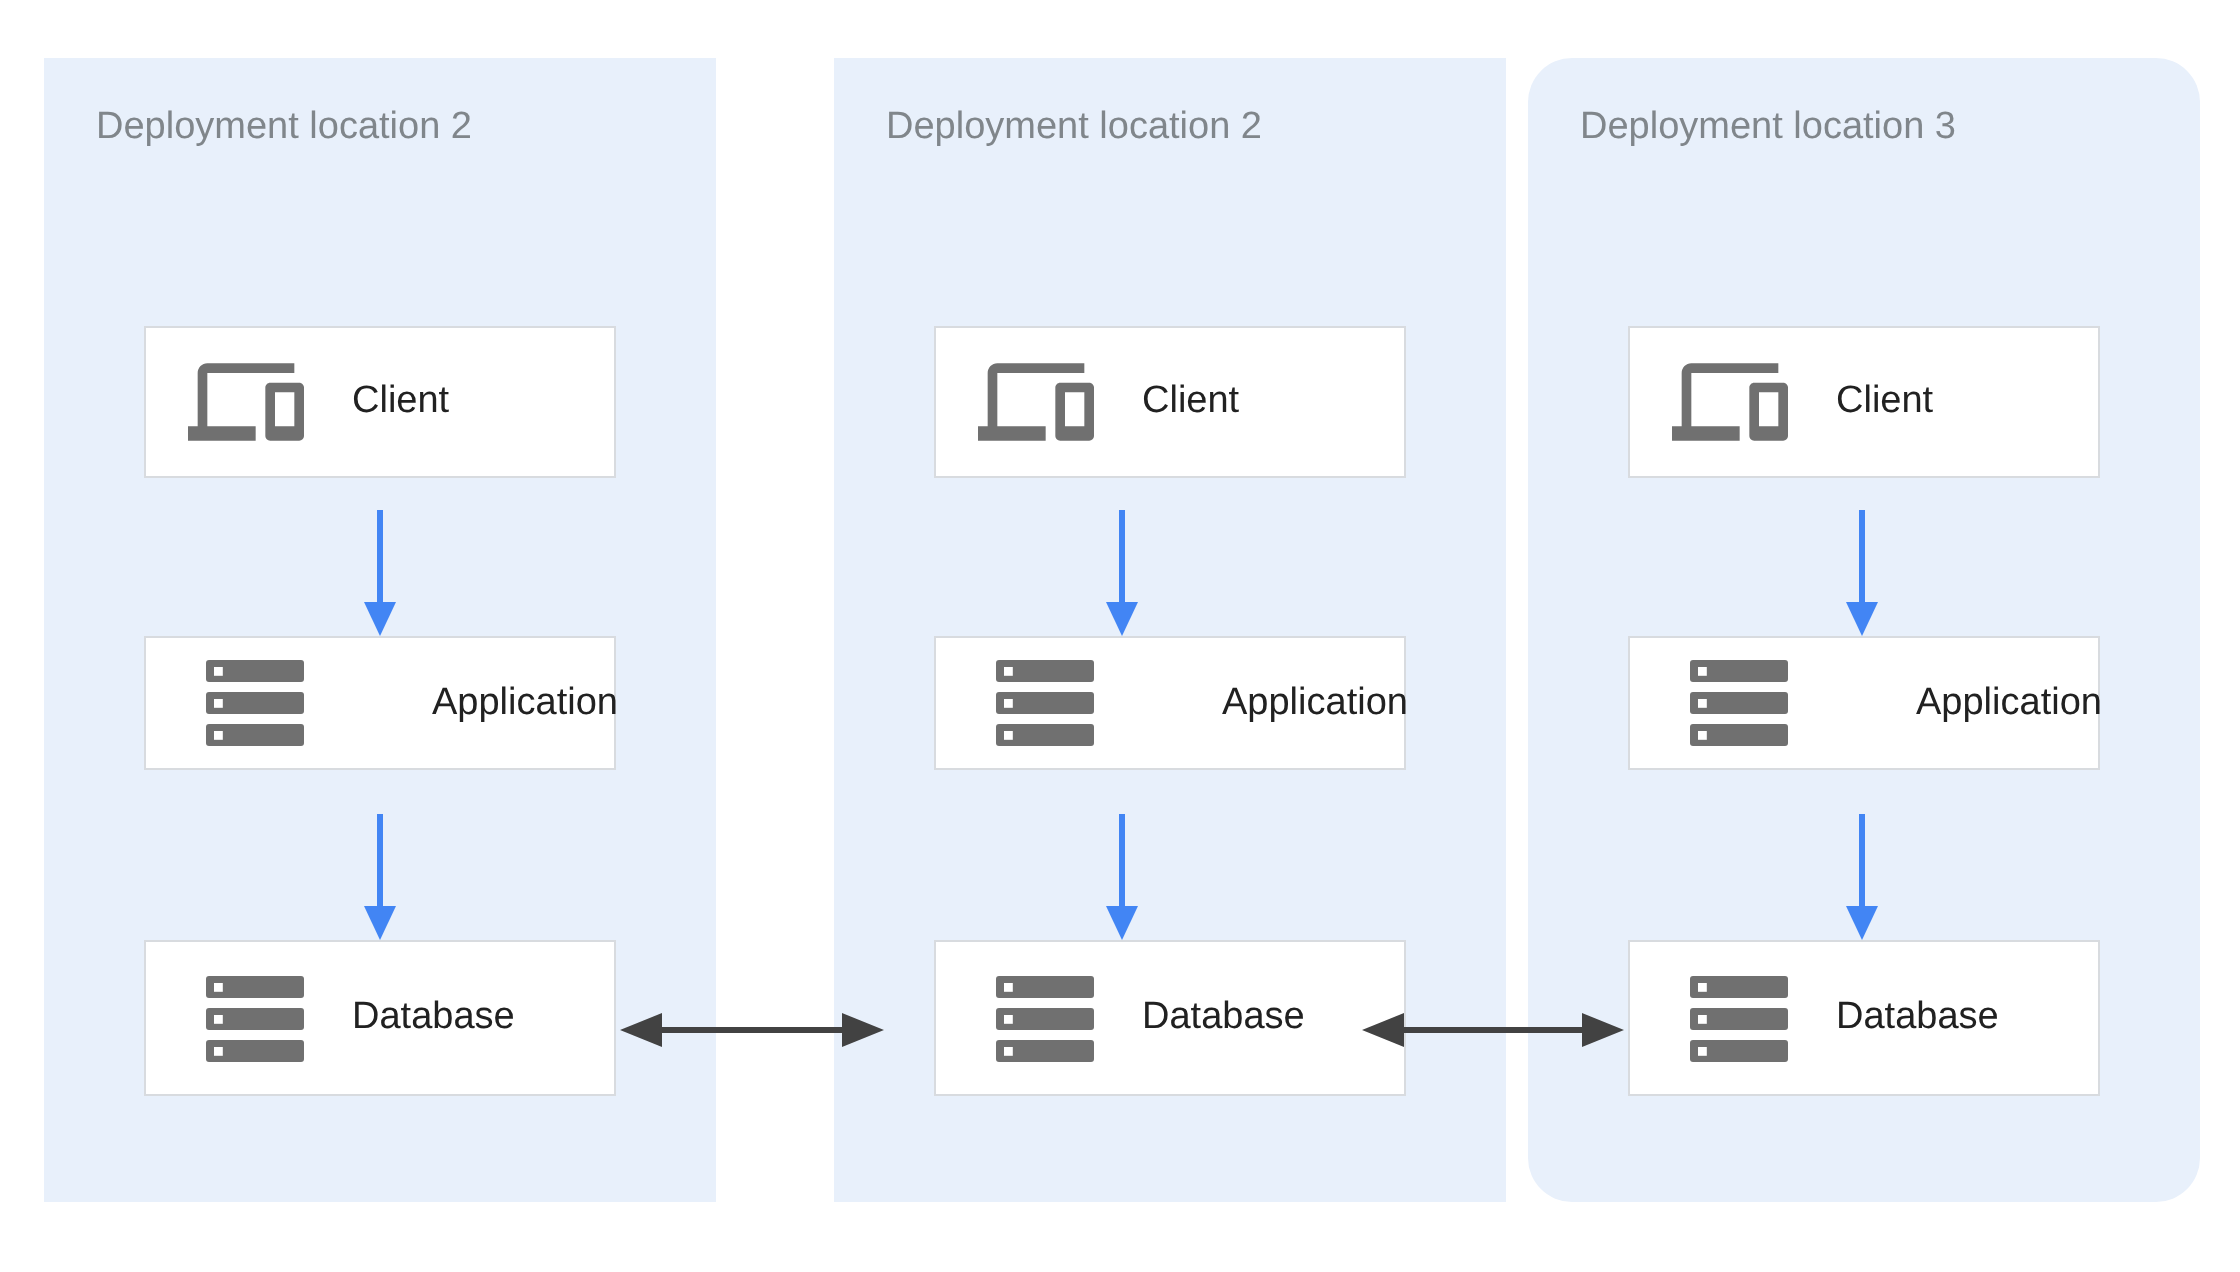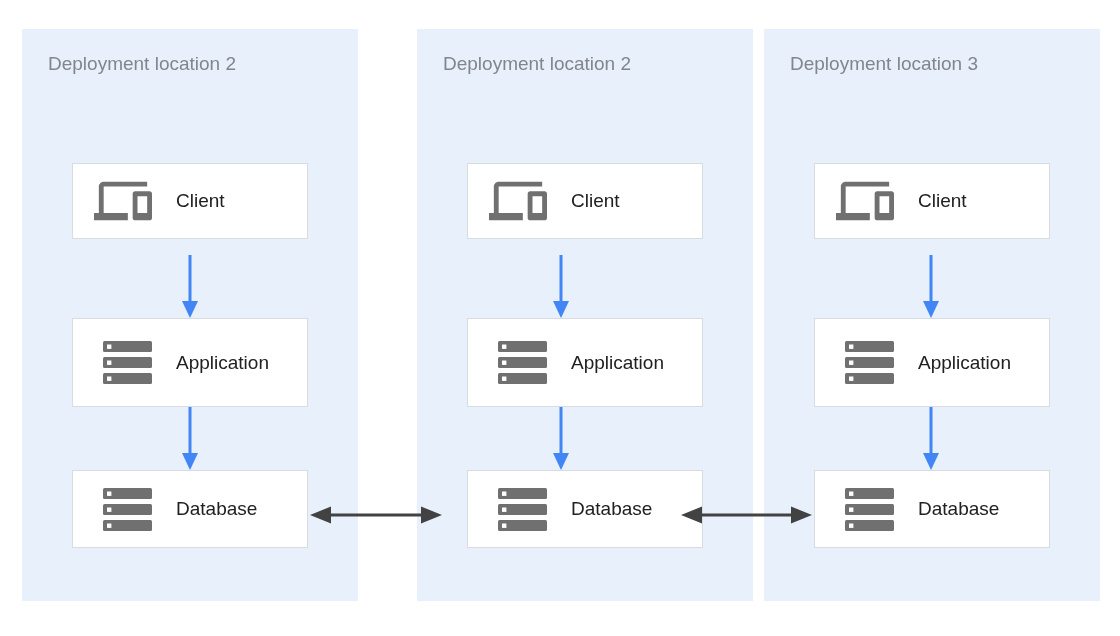--- a/index.html
+++ b/index.html
@@ -1,24 +1,24 @@
 <!DOCTYPE html>
 <html><head>
 <meta charset="utf-8">
 <style>
   html,body{margin:0;padding:0;background:#ffffff;font-family:"Liberation Sans",sans-serif;}
   .canvas{position:relative;width:1120px;height:636px;background:#ffffff;overflow:hidden;}
   .panel{position:absolute;top:29px;width:336px;height:572px;background:#E8F0FB;}
   .panel-1{left:22px;}
   .panel-2{left:393px;margin-left:24px;}
-  .panel-3{left:764px;}
+  .panel-3{left:764px;border-radius:22px;}
   .panel-title{position:absolute;left:26px;top:24px;font-size:19px;line-height:22px;color:#80868B;white-space:nowrap;}
   .node{position:absolute;left:50px;width:236px;background:#ffffff;border:1px solid #D8DBDF;box-sizing:border-box;display:flex;align-items:center;padding-left:21px;}
   .node-client{top:134px;height:76px;}
-  .node-application{top:289px;height:89px;}
+  .node-application{top:289px;height:67px;gap:40px;}
   .node-database{top:441px;height:78px;}
   .icon-wrap{width:82px;display:flex;align-items:center;flex:none;}
   .icon-wrap.server svg{margin-left:9px;}
   .node-label{font-size:19px;color:#212121;white-space:nowrap;}
   .arrow-layer{position:absolute;left:0;top:0;pointer-events:none;}
 </style>
 </head>
 <body>
 
 <div class="canvas">

